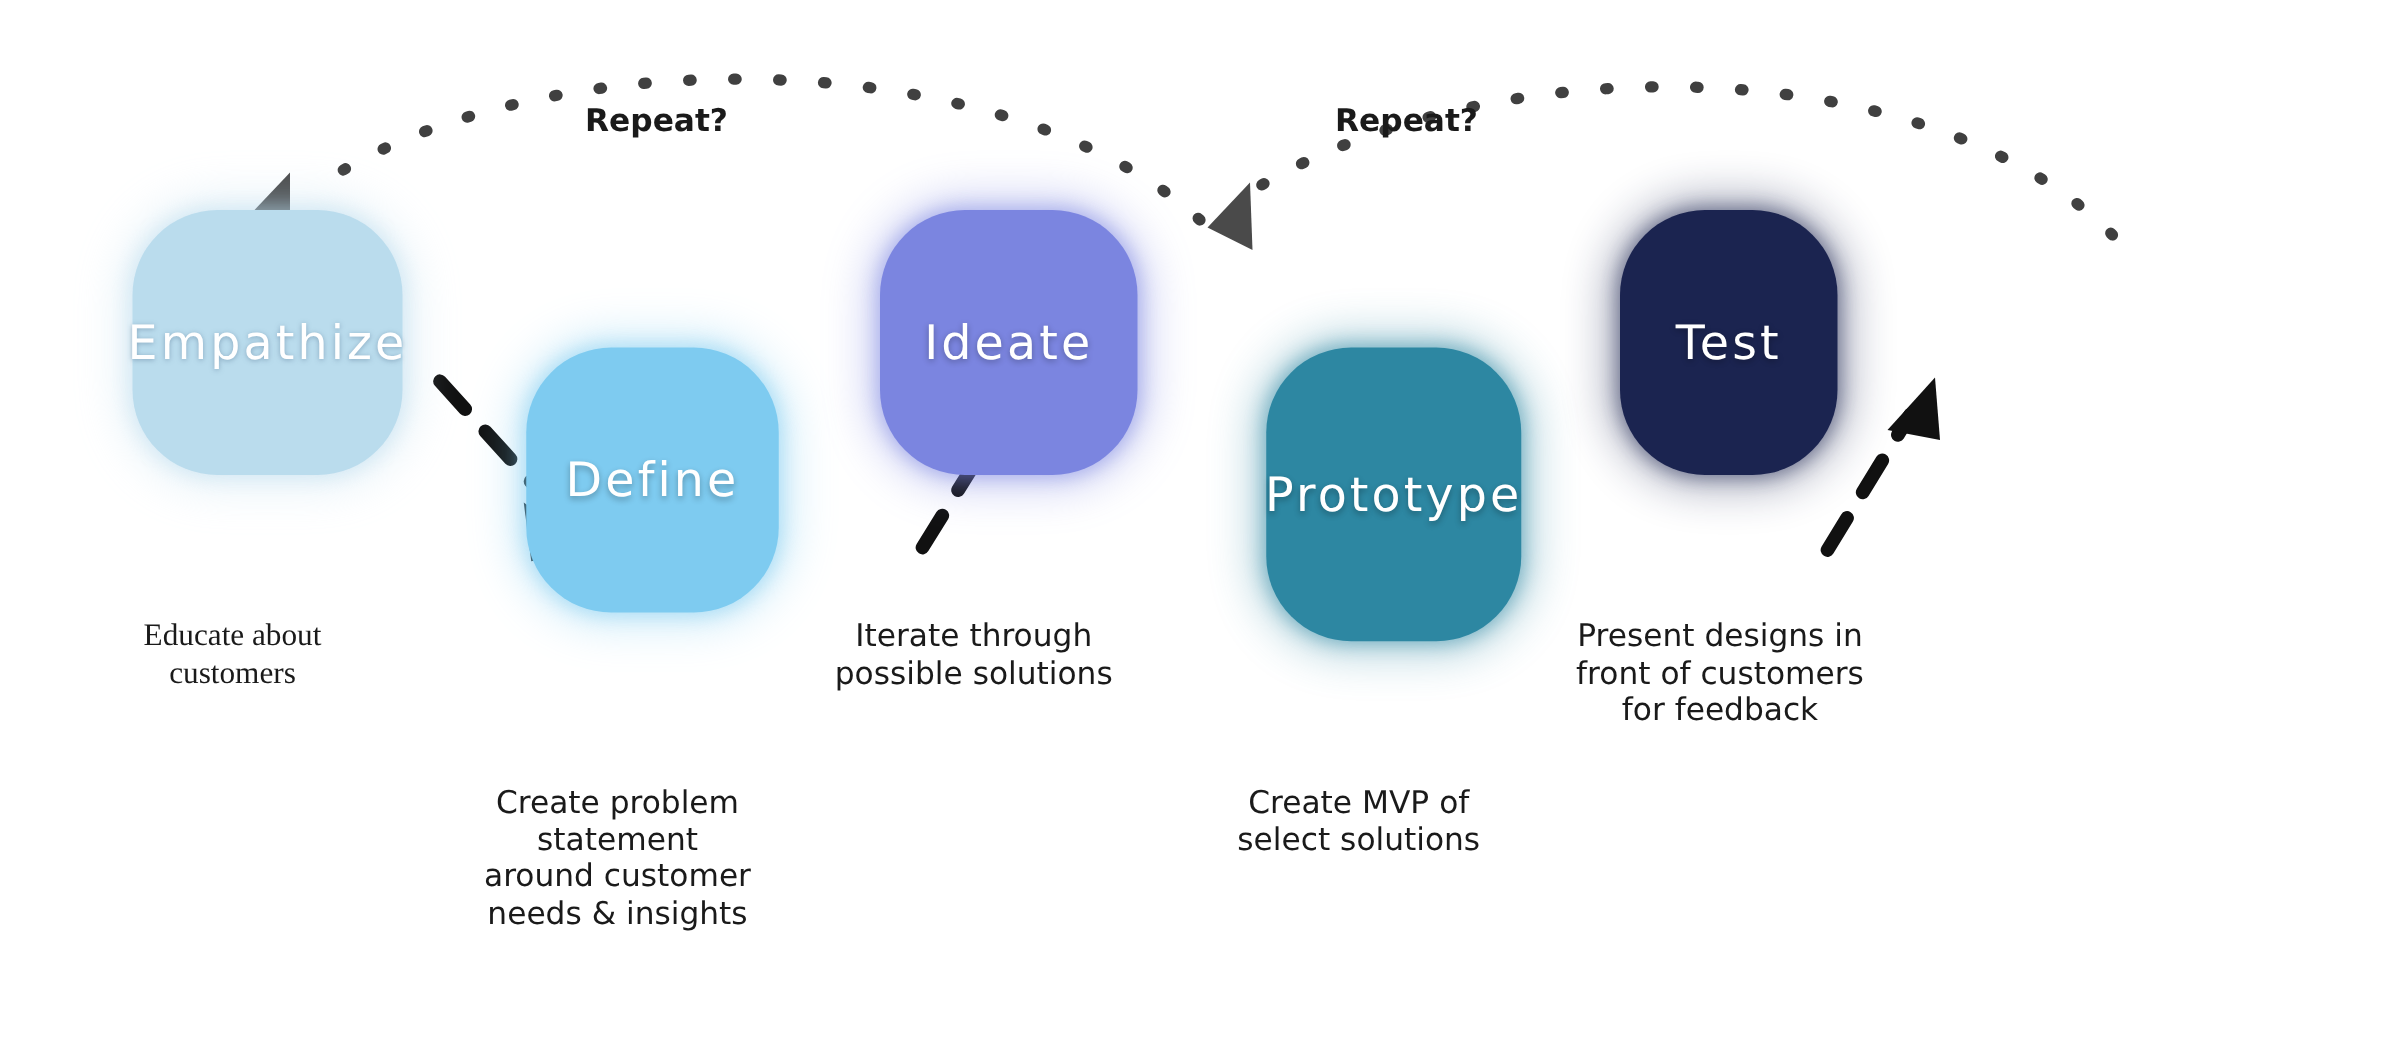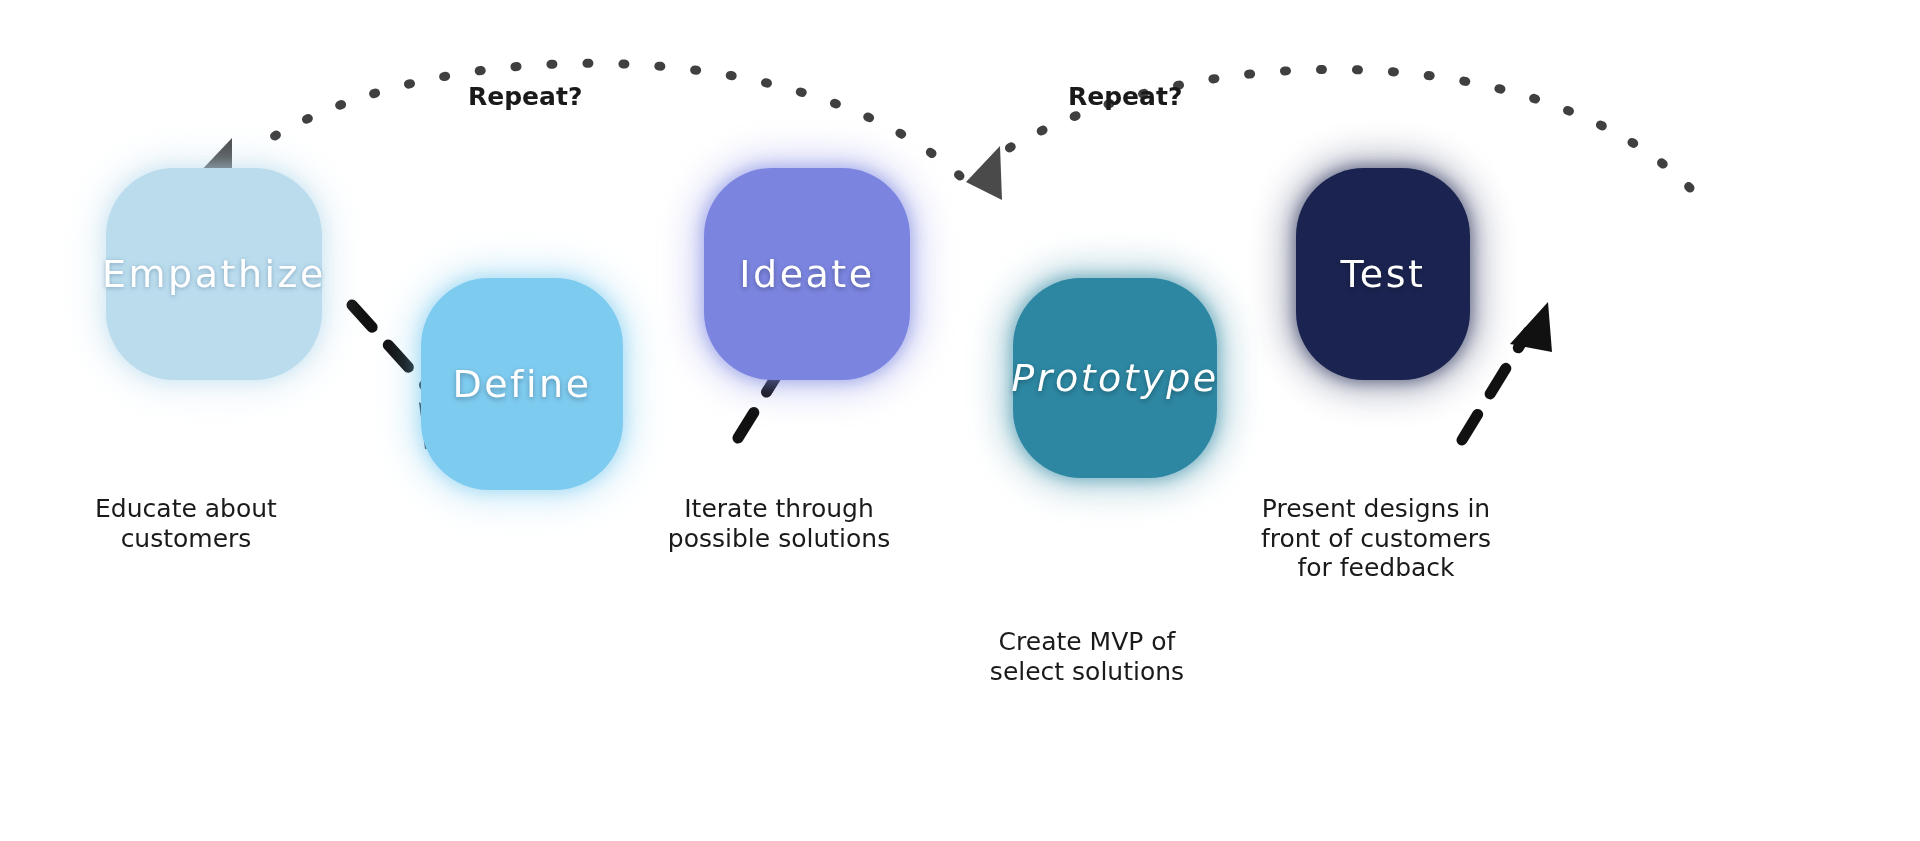--- a/index.html
+++ b/index.html
@@ -123,30 +123,34 @@
   </div>
 
   <div class="stage-box" id="box-define" style="left: 393px; top: 278px; width: 202px; height: 212px; background: rgb(126, 203, 240); box-shadow: rgba(126, 203, 240, 0.333) 0px 0px 34px 12px, rgba(126, 203, 240, 0.467) 0px 0px 14px 3px;">
     <span class="stage-title">Define</span>
   </div>
 
   <div class="stage-box" id="box-ideate" style="left: 676px; top: 168px; width: 206px; height: 212px; background: rgb(123, 133, 224); box-shadow: rgba(123, 133, 224, 0.333) 0px 0px 34px 12px, rgba(123, 133, 224, 0.467) 0px 0px 14px 3px;">
     <span class="stage-title">Ideate</span>
   </div>
 
-  <div class="stage-box" id="box-prototype" style="left: 985px; top: 278px; width: 204px; height: 200px; background: rgb(45, 135, 162); box-shadow: rgba(45, 135, 162, 0.333) 0px 0px 34px 12px, rgba(45, 135, 162, 0.467) 0px 0px 14px 3px; font-style: italic;">
+  <div class="stage-box" id="box-prototype" style="left: 985px; top: 278px; width: 204px; height: 235px; background: rgb(45, 135, 162); box-shadow: rgba(45, 135, 162, 0.333) 0px 0px 34px 12px, rgba(45, 135, 162, 0.467) 0px 0px 14px 3px;">
     <span class="stage-title">Prototype</span>
   </div>
 
   <div class="stage-box" id="box-test" style="left: 1268px; top: 168px; width: 174px; height: 212px; background: rgb(27, 36, 80); box-shadow: rgba(27, 36, 80, 0.333) 0px 0px 34px 12px, rgba(27, 36, 80, 0.467) 0px 0px 14px 3px;">
     <span class="stage-title">Test</span>
   </div>
 
-  <div class="caption" id="cap-empathize" style="left: 48px; top: 494px; width: 276px; color: rgb(26, 26, 26);">Educate about
+  <div class="caption" id="cap-empathize" style="left: 48px; top: 494px; width: 276px; color: rgb(26, 26, 26); font-family: Liberation Serif, serif;">Educate about
 customers</div>
+  <div class="caption" id="cap-define" style="left: 356px; top: 627px; width: 276px; color: rgb(26, 26, 26);">Create problem
+statement
+around customer
+needs &amp; insights</div>
   <div class="caption" id="cap-ideate" style="left: 640px; top: 494px; width: 278px; color: rgb(26, 26, 26);">Iterate through
 possible solutions</div>
   <div class="caption" id="cap-prototype" style="left: 948px; top: 627px; width: 278px; color: rgb(26, 26, 26);">Create MVP of
 select solutions</div>
   <div class="caption" id="cap-test" style="left: 1232px; top: 494px; width: 288px; color: rgb(26, 26, 26); text-align: center;">Present designs in
 front of customers
 for feedback</div>
 
   <div class="repeat-label" id="repeat-1" style="left: 468px; top: 82px; color: rgb(26, 26, 26);">Repeat?</div>
   <div class="repeat-label" id="repeat-2" style="left: 1068px; top: 82px; color: rgb(26, 26, 26);">Repeat?</div>

